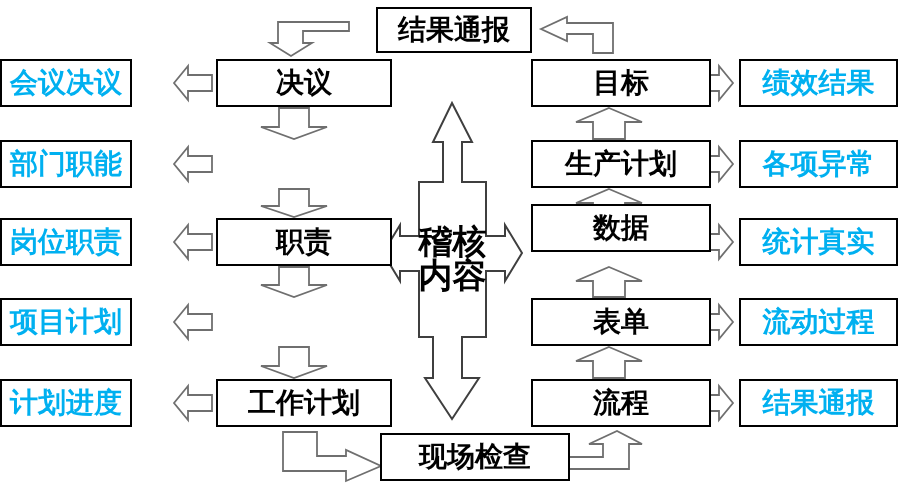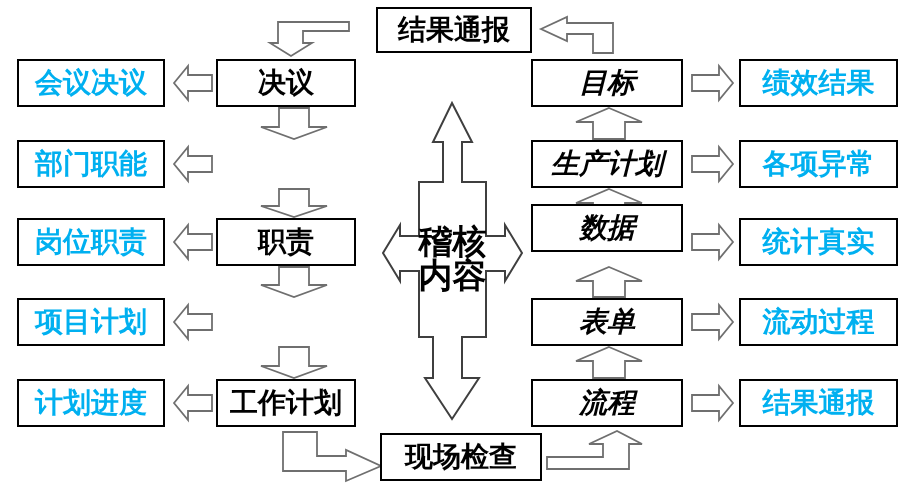--- a/index.html
+++ b/index.html
@@ -8,26 +8,26 @@
     font-family:"Liberation Sans","DejaVu Sans",sans-serif;
   }
   .arrow-layer{position:absolute;left:0;top:0;width:902px;height:489px;}
   .box{
     position:absolute;box-sizing:border-box;height:48px;
     border:2px solid #000;background:#fff;
     display:flex;align-items:center;justify-content:center;
     font-weight:bold;font-size:28px;color:#000;white-space:nowrap;
   }
   .blue{color:#00B0F0;}
-  .l-detail{left:17px;width:148px;}
-  .l-cat{left:216px;width:140px;}
-  .r-cat{left:531px;width:152px;font-style:italic;}
+  .l-detail{left:0;width:132px;}
+  .l-cat{left:216px;width:176px;}
+  .r-cat{left:531px;width:180px;}
   .r-detail{left:739px;width:159px;}
   .top-node{left:376px;top:7px;width:156px;height:46px;}
-  .bottom-node{left:380px;top:433px;width:162px;}
+  .bottom-node{left:380px;top:433px;width:190px;}
   .center-label{
     position:absolute;left:405px;top:224px;width:95px;
     text-align:center;font-weight:bold;font-size:34px;line-height:34px;color:#000;
   }
   .small-arrow{fill:#fff;stroke:#6f6f6f;stroke-width:1.8;}
   .quad-arrow{fill:#fff;stroke:#3f3f3f;stroke-width:2;}
 </style>
 </head>
 <body>
 

